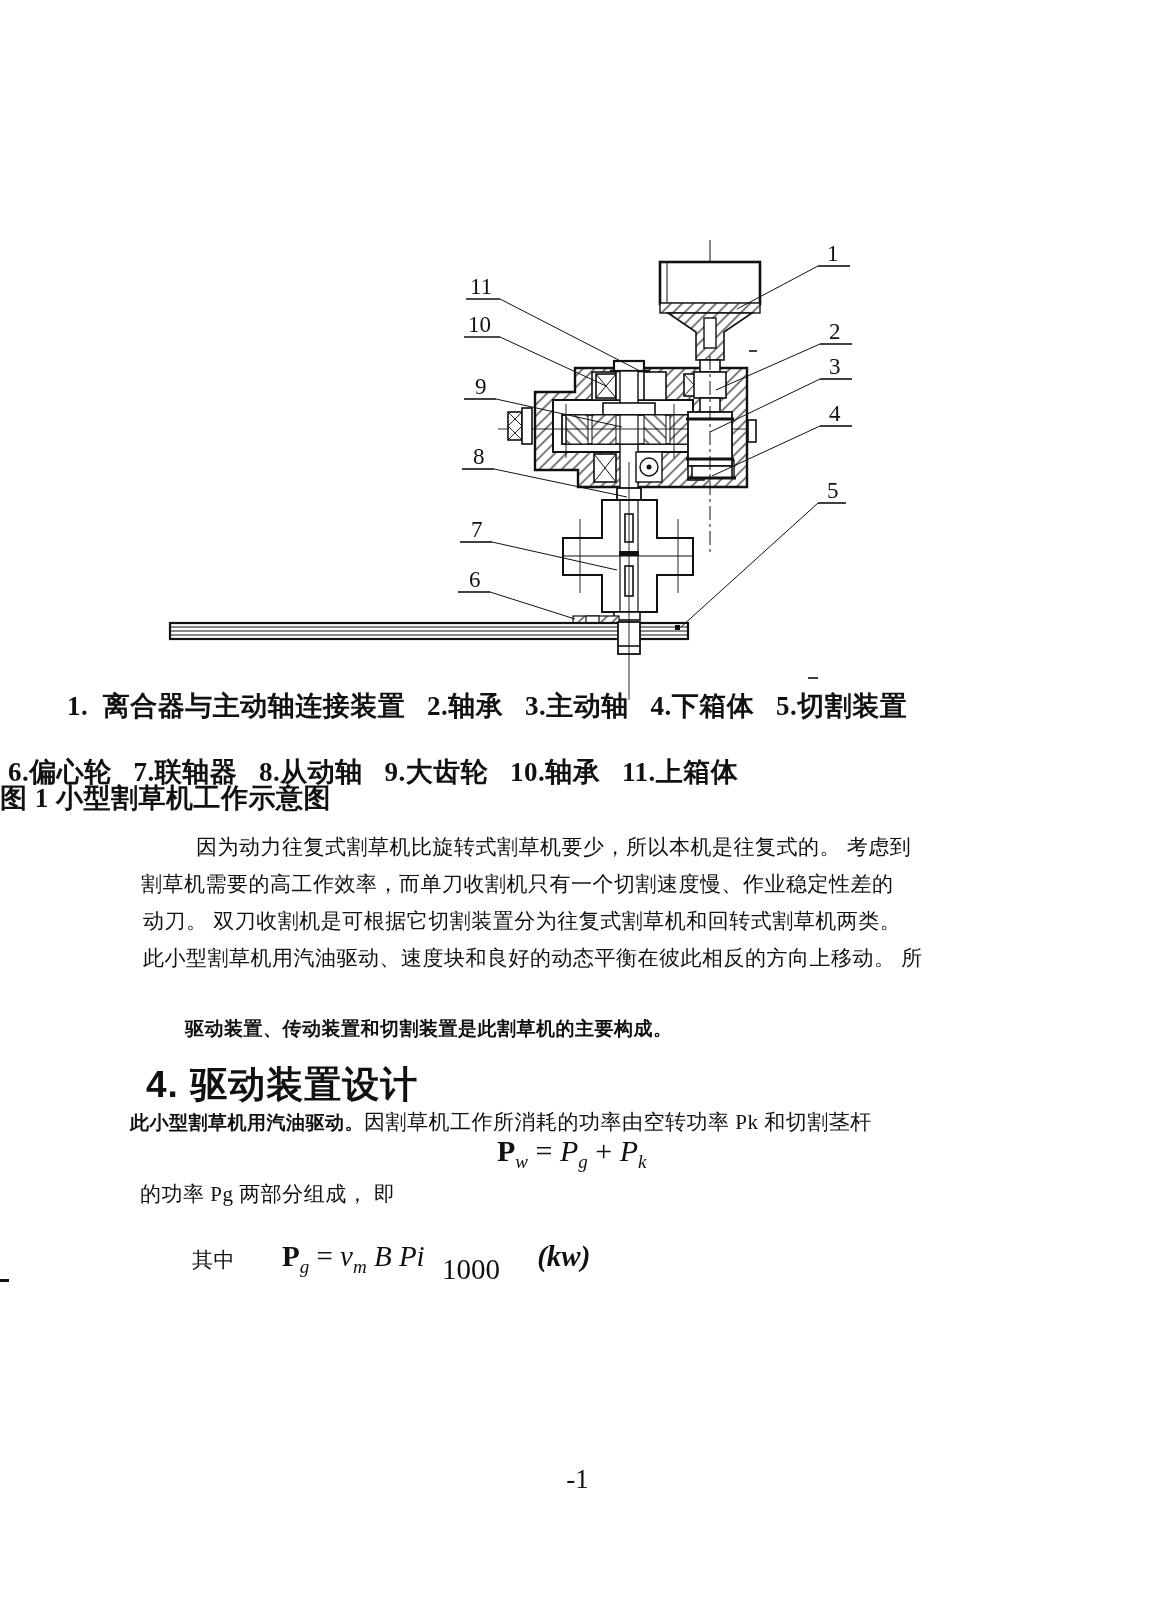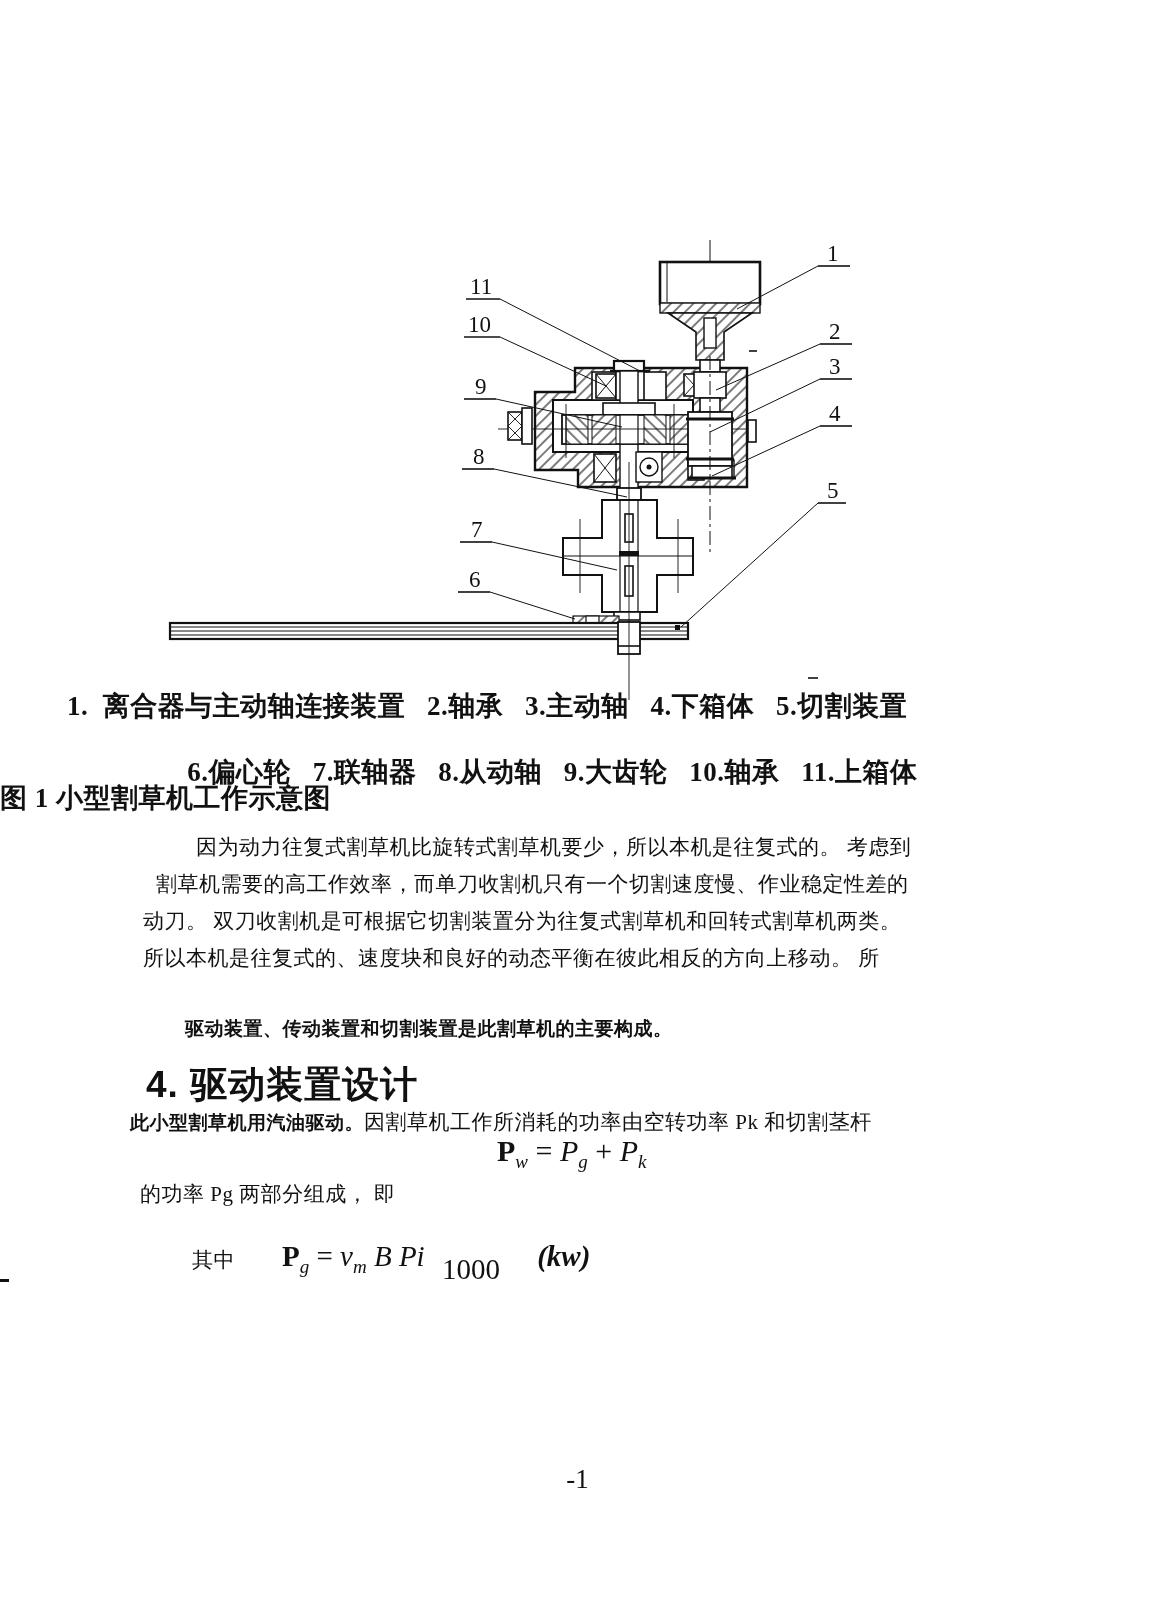--- a/index.html
+++ b/index.html
@@ -179,27 +179,27 @@
       <text class="callout" x="469" y="587">6</text>
       <text class="callout" x="827" y="261">1</text>
       <text class="callout" x="829" y="339">2</text>
       <text class="callout" x="829" y="374">3</text>
       <text class="callout" x="829" y="421">4</text>
       <text class="callout" x="827" y="498">5</text>
     </g>
   </svg>
 
   <div class="abs cap pre" style="top:688px;left:67px;width:1096px;text-align:left">1.  离合器与主动轴连接装置   2.轴承   3.主动轴   4.下箱体   5.切割装置</div>
-  <div class="abs cap pre" style="top:754px;left:0px;width:1105px;text-align:center">6.偏心轮   7.联轴器   8.从动轴   9.大齿轮   10.轴承   11.上箱体</div>
+  <div class="abs cap pre" style="top:754px;left:8px;width:1105px;">6.偏心轮   7.联轴器   8.从动轴   9.大齿轮   10.轴承   11.上箱体</div>
   <div class="abs cap pre" style="top:780px;left:0px;width:1125px;text-align:left">图 1 小型割草机工作示意图</div>
 
   <div class="abs bodytxt" style="top:833px;left:196px">因为动力往复式割草机比旋转式割草机要少，所以本机是往复式的。 考虑到</div>
-  <div class="abs bodytxt" style="top:870px;left:156px">割草机需要的高工作效率，而单刀收割机只有一个切割速度慢、作业稳定性差的</div>
+  <div class="abs bodytxt" style="top:870px;left:141px">割草机需要的高工作效率，而单刀收割机只有一个切割速度慢、作业稳定性差的</div>
   <div class="abs bodytxt" style="top:907px;left:143px">动刀。 双刀收割机是可根据它切割装置分为往复式割草机和回转式割草机两类。</div>
-  <div class="abs bodytxt" style="top:944px;left:143px">所以本机是往复式的、速度块和良好的动态平衡在彼此相反的方向上移动。 所</div>
+  <div class="abs bodytxt" style="top:944px;left:143px">此小型割草机用汽油驱动、速度块和良好的动态平衡在彼此相反的方向上移动。 所</div>
 
   <div class="abs boldtxt" style="top:1016px;left:185px">驱动装置、传动装置和切割装置是此割草机的主要构成。</div>
 
   <div class="abs heading" style="top:1060px;left:146px">4. 驱动装置设计</div>
 
   <div class="abs" style="top:1108px;left:130px">
     <span class="boldtxt">此小型割草机用汽油驱动。</span><span class="bodytxt">因割草机工作所消耗的功率由空转功率 Pk 和切割茎杆</span>
   </div>
 
   <div class="abs formula" style="top:1134px;left:497px">

